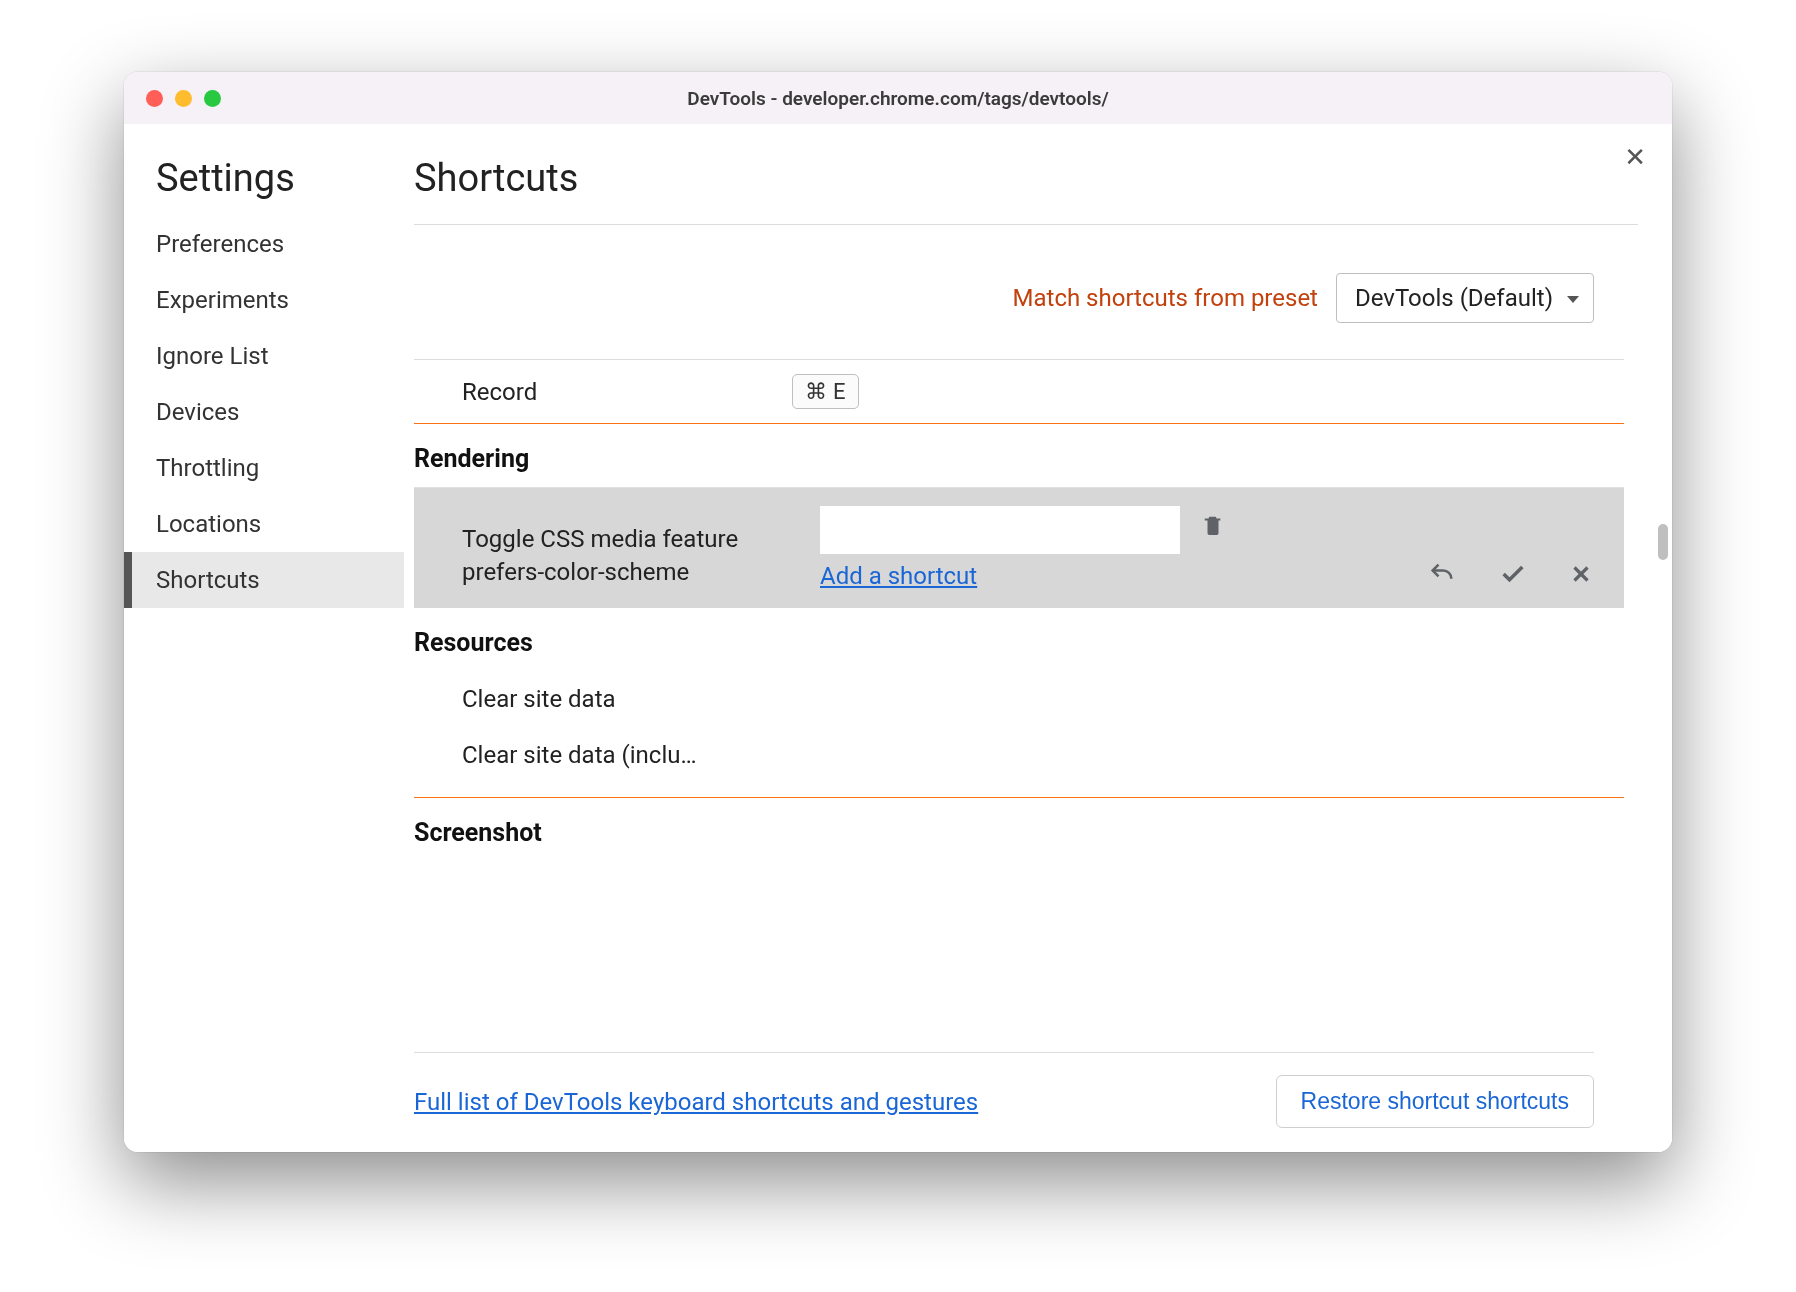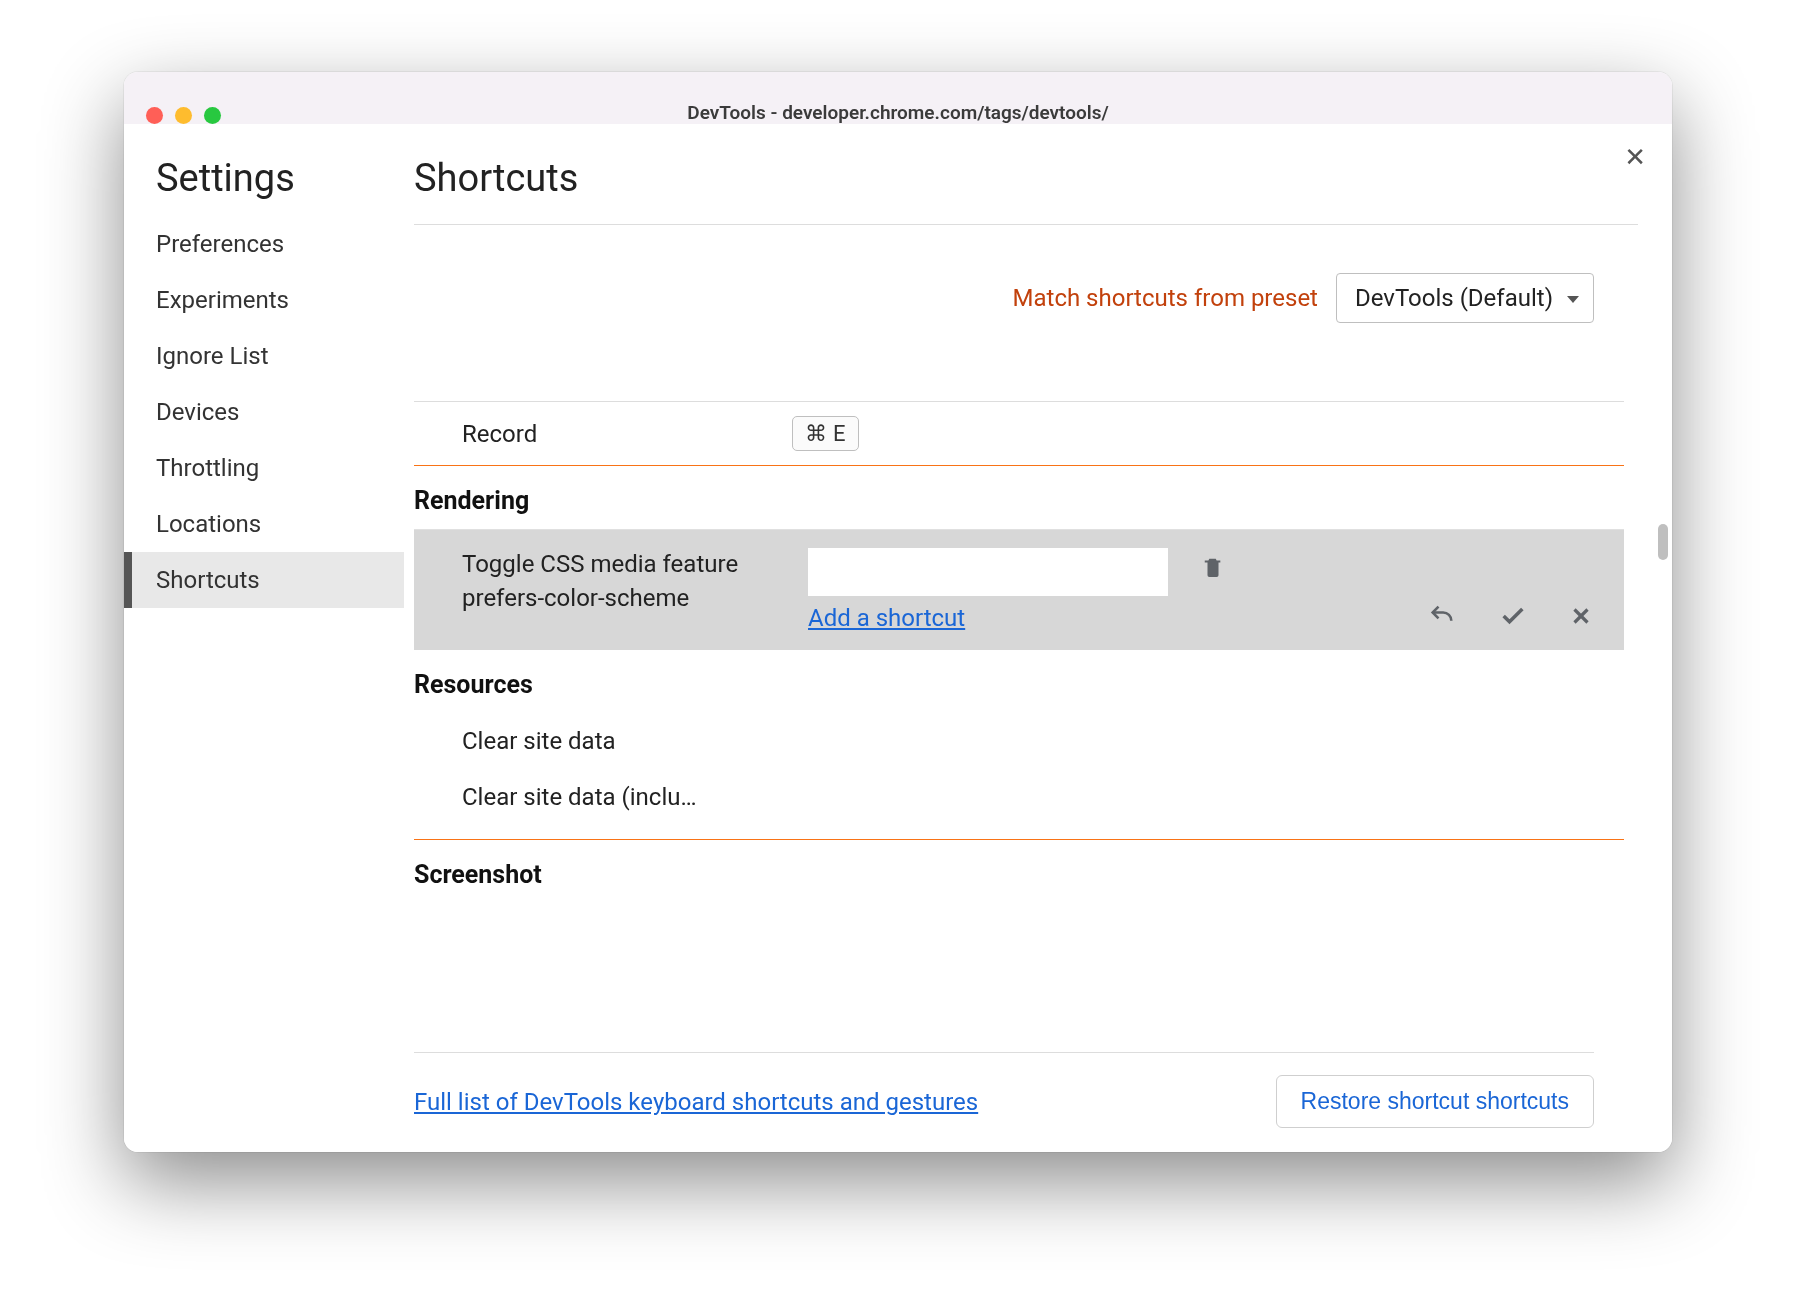--- a/index.html
+++ b/index.html
@@ -20,21 +20,21 @@
     border-radius: 14px;
     box-shadow: 0 30px 80px rgba(0,0,0,0.45), 0 0 0 1px rgba(0,0,0,0.05);
     overflow: hidden;
     display: flex;
     flex-direction: column;
   }
   .titlebar {
     height: 52px;
     background: #f5f1f6;
     display: flex;
-    align-items: flex-end;
+    align-items: center;
     padding: 0 22px;
     position: relative;
     flex-shrink: 0;
   }
   .traffic-lights {
     display: flex;
     gap: 12px;
   }
   .tl {
     width: 17px;
@@ -144,21 +144,20 @@
     transform: translateY(-30%);
     border-left: 6px solid transparent;
     border-right: 6px solid transparent;
     border-top: 7px solid #555;
   }
   .shortcuts-scroll {
     flex: 1;
     overflow: hidden;
     position: relative;
     margin-right: 14px;
-    margin-top: 42px;
   }
   .shortcut-row {
     display: flex;
     align-items: center;
     padding: 14px 0 14px 48px;
     border-top: 1px solid #e6e6e6;
     font-size: 24px;
     color: #222;
   }
   .shortcut-row.first { border-top: 1px solid #ddd; }
@@ -187,22 +186,22 @@
     font-weight: 700;
     color: #111;
     padding: 20px 0 14px 0;
     border-top: 1px solid #f97316;
   }
   .section-head.no-border { border-top: none; }
   .editing-row {
     background: #d7d7d7;
     padding: 18px 0 18px 48px;
     display: flex;
-    align-items: flex-start;
-    gap: 16px;
+    align-items: flex-end;
+    gap: 28px;
     position: relative;
     border-top: 1px solid #e0e0e0;
   }
   .editing-action {
     width: 330px;
     font-size: 24px;
     line-height: 1.4;
     color: #222;
     padding-right: 10px;
   }

